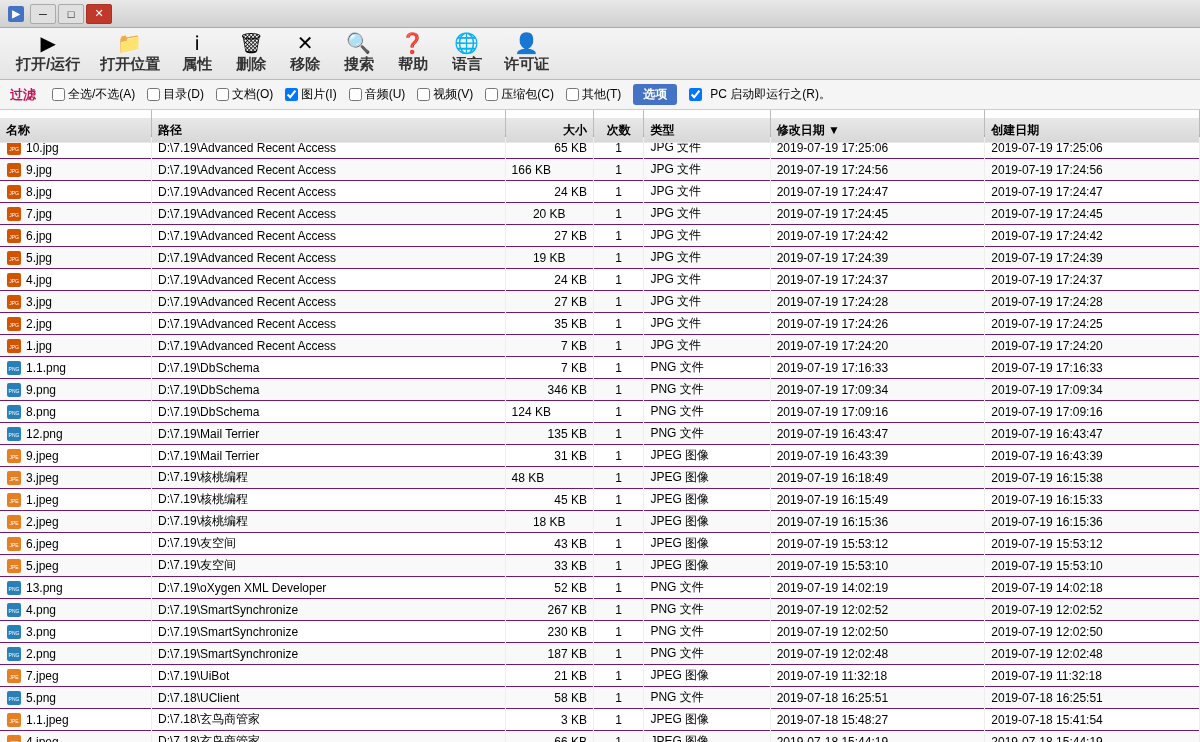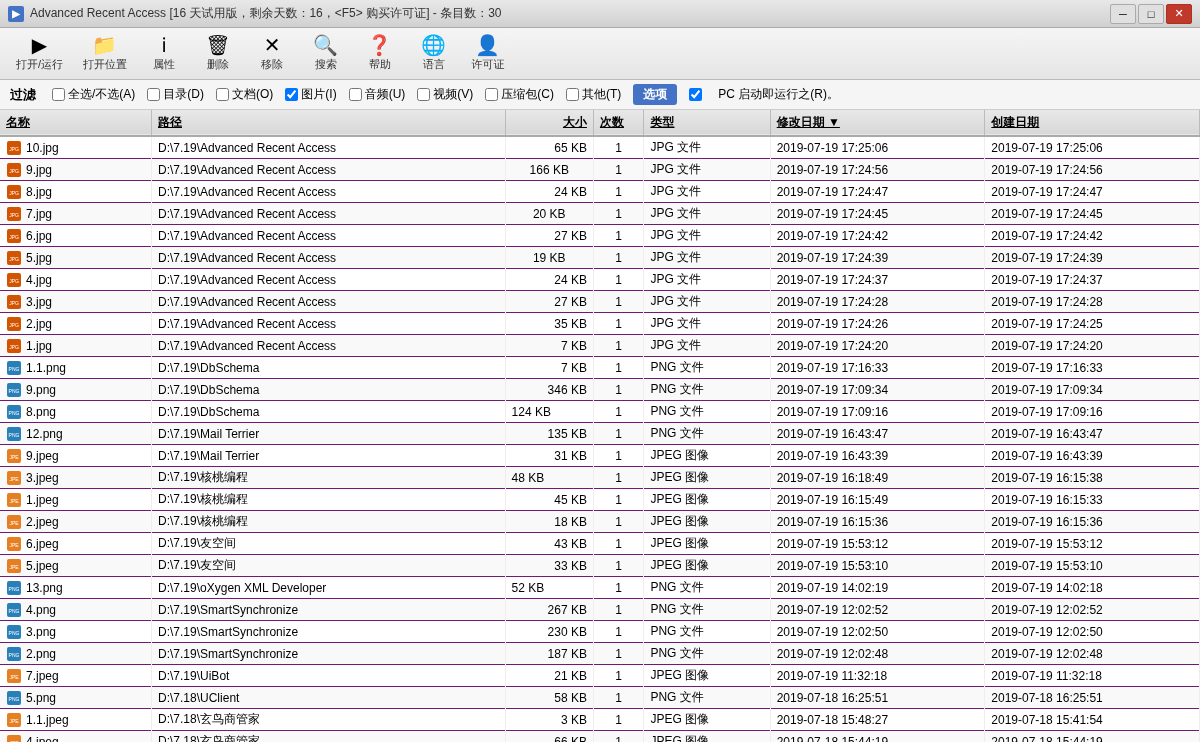--- a/index.html
+++ b/index.html
@@ -70,39 +70,40 @@
       border-radius: 3px;
       min-width: 50px;
       height: 44px;
       gap: 2px;
     }
     .tool-btn .icon-area {
       font-size: 20px;
       line-height: 1;
     }
     .tool-btn .label {
-      font-size: 11px;
+      font-size: 15px;
       color: #333;
       white-space: nowrap;
+      font-weight: bold;
     }
 
     
     #filter-bar {
       background: #f5f5f5;
       border-bottom: 1px solid #ccc;
       height: 30px;
       display: flex;
       align-items: center;
       padding: 0 10px;
       gap: 12px;
     }
     .filter-label {
       font-size: 13px;
       font-weight: bold;
-      color: #000000;
+      color: #be185d;
       margin-right: 4px;
     }
     .filter-item {
       display: flex;
       align-items: center;
       gap: 3px;
       font-size: 12px;
       cursor: pointer;
     }
     .filter-item input[type=checkbox] {
@@ -113,41 +114,40 @@
       color: white;
       padding: 2px 10px;
       border-radius: 3px;
       font-size: 12px;
       font-weight: bold;
       cursor: pointer;
     }
     .startup-item {
       display: flex;
       align-items: center;
-      gap: 16px;
+      gap: 8px;
       font-size: 12px;
     }
 
     
     #table-container {
       overflow-y: auto;
       height: calc(742px - 28px - 52px - 30px);
       background: white;
     }
     table {
       width: 100%;
       border-collapse: collapse;
     }
     thead tr {
       background: linear-gradient(to bottom, #e8e8e8, #d8d8d8);
       border-bottom: 2px solid #aaa;
       position: sticky;
-      top: 0;
+      top: 8px;
       z-index: 10;
-      text-decoration: underline;
     }
     thead th {
       text-align: left;
       padding: 4px 6px;
       font-size: 12px;
       font-weight: bold;
       border-right: 1px solid #bbb;
       cursor: pointer;
       white-space: nowrap;
       user-select: none;
@@ -163,21 +163,20 @@
       white-space: nowrap;
       border-right: 1px solid #eee;
     }
     .name-cell { display: flex; align-items: center; }
   </style>
 </head>
 <body>
 
 <div id="title-bar">
   <div class="app-icon">▶</div>
-  <span class="title-text">Advanced Recent Access [16 天试用版，剩余天数：16，&lt;F5&gt; 购买许可证] - 条目数：30</span>
   <div class="win-controls">
     <div class="win-btn">─</div>
     <div class="win-btn">□</div>
     <div class="win-btn close">✕</div>
   </div>
 </div>
 
 <div id="toolbar">
   <div class="tool-btn">
     <div class="icon-area">▶</div>
@@ -258,21 +257,21 @@
   </label>
 </div>
 
 <div id="table-container">
   <table>
     <thead>
       <tr>
         <th style="width:120px">名称</th>
         <th style="width:280px">路径</th>
         <th style="width:70px; text-align:right">大小</th>
-        <th style="width:40px; ">次数</th>
+        <th style="width:40px; text-align:center">次数</th>
         <th style="width:100px">类型</th>
         <th style="width:170px">修改日期 ▼</th>
         <th style="width:170px">创建日期</th>
       </tr>
     </thead>
     <tbody id="table-body">
     <tr>
       <td>
         <div class="name-cell">
           <svg width="16" height="16" style="margin-right:4px;flex-shrink:0">
@@ -293,21 +292,21 @@
       <td>
         <div class="name-cell">
           <svg width="16" height="16" style="margin-right:4px;flex-shrink:0">
             <rect x="1" y="1" width="14" height="14" rx="2" fill="#d35400"></rect>
             <text x="8" y="11" text-anchor="middle" font-size="5" fill="white" font-family="Arial">JPG</text>
           </svg>
           <span>9.jpg</span>
         </div>
       </td>
       <td>D:\7.19\Advanced Recent Access</td>
-      <td style="text-align:center">166 KB</td>
+      <td style="text-align:left">166 KB</td>
       <td style="text-align:center">1</td>
       <td>JPG 文件</td>
       <td>2019-07-19 17:24:56</td>
       <td>2019-07-19 17:24:56</td>
     </tr>
         <tr>
       <td>
         <div class="name-cell">
           <svg width="16" height="16" style="margin-right:4px;flex-shrink:0">
             <rect x="1" y="1" width="14" height="14" rx="2" fill="#d35400"></rect>
@@ -565,21 +564,21 @@
       <td>
         <div class="name-cell">
           <svg width="16" height="16" style="margin-right:4px;flex-shrink:0">
             <rect x="1" y="1" width="14" height="14" rx="2" fill="#e67e22"></rect>
             <text x="8" y="11" text-anchor="middle" font-size="5" fill="white" font-family="Arial">JPE</text>
           </svg>
           <span>2.jpeg</span>
         </div>
       </td>
       <td>D:\7.19\核桃编程</td>
-      <td style="text-align:right">18 KB</td>
+      <td style="text-align:center">18 KB</td>
       <td style="text-align:center">1</td>
       <td>JPEG 图像</td>
       <td>2019-07-19 16:15:36</td>
       <td>2019-07-19 16:15:36</td>
     </tr>
         <tr>
       <td>
         <div class="name-cell">
           <svg width="16" height="16" style="margin-right:4px;flex-shrink:0">
             <rect x="1" y="1" width="14" height="14" rx="2" fill="#e67e22"></rect>
@@ -616,21 +615,21 @@
       <td>
         <div class="name-cell">
           <svg width="16" height="16" style="margin-right:4px;flex-shrink:0">
             <rect x="1" y="1" width="14" height="14" rx="2" fill="#2980b9"></rect>
             <text x="8" y="11" text-anchor="middle" font-size="5" fill="white" font-family="Arial">PNG</text>
           </svg>
           <span>13.png</span>
         </div>
       </td>
       <td>D:\7.19\oXygen XML Developer</td>
-      <td style="text-align:left">52 KB</td>
+      <td style="text-align:right">52 KB</td>
       <td style="text-align:center">1</td>
       <td>PNG 文件</td>
       <td>2019-07-19 14:02:19</td>
       <td>2019-07-19 14:02:18</td>
     </tr>
         <tr>
       <td>
         <div class="name-cell">
           <svg width="16" height="16" style="margin-right:4px;flex-shrink:0">
             <rect x="1" y="1" width="14" height="14" rx="2" fill="#2980b9"></rect>

